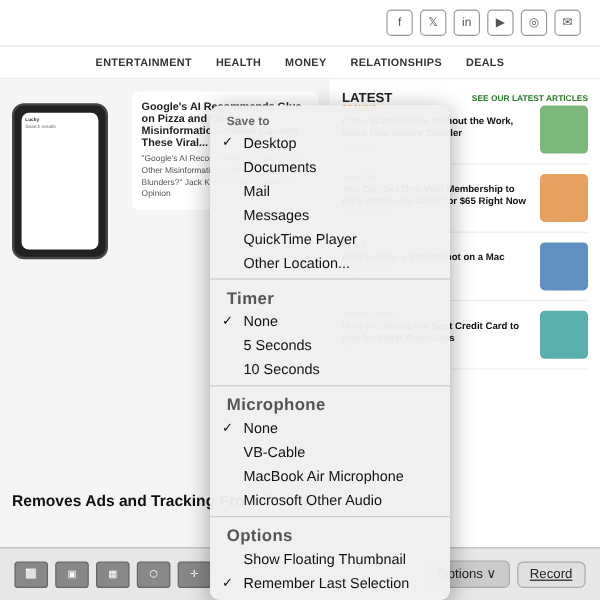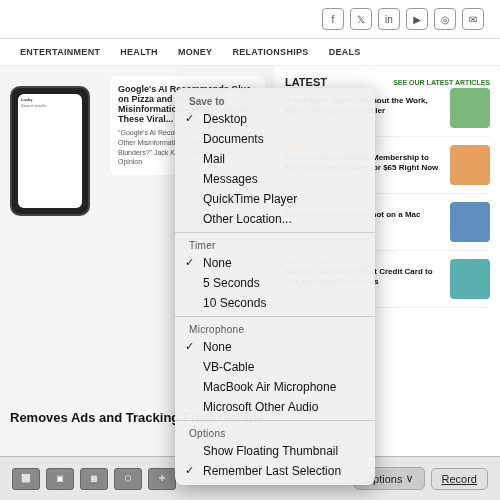--- a/index.html
+++ b/index.html
@@ -45,20 +45,21 @@
       font-size: 10px;
       color: #555;
     }
 
     .nav-bar {
       display: flex;
       gap: 0;
       border-bottom: 1px solid #eee;
       padding: 0 10px;
       background: #fff;
+      justify-content: center;
     }
 
     .nav-item {
       padding: 8px 10px;
       font-size: 9px;
       font-weight: 600;
       color: #333;
       text-transform: uppercase;
       letter-spacing: 0.3px;
     }
@@ -291,22 +292,22 @@
     }
 
     .menu-separator {
       height: 1px;
       background: #ccc;
       margin: 3px 0;
     }
 
     .menu-section-label {
       padding: 4px 14px 2px;
-      font-size: 10px;
-      font-weight: 400;
+      font-size: 14px;
+      font-weight: 700;
       color: #555;
       letter-spacing: 0.3px;
     }
   </style>
 </head>
 <body>
 
 <div class="bg-website">
 
   <div class="website-header">

